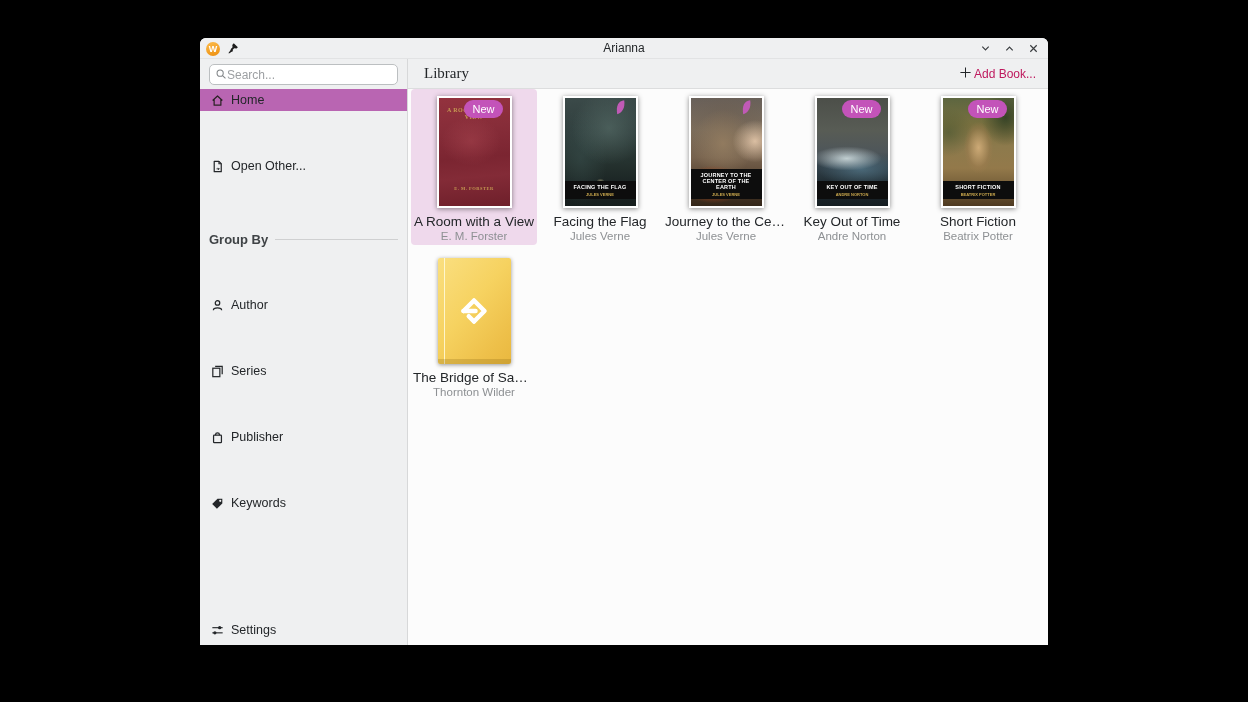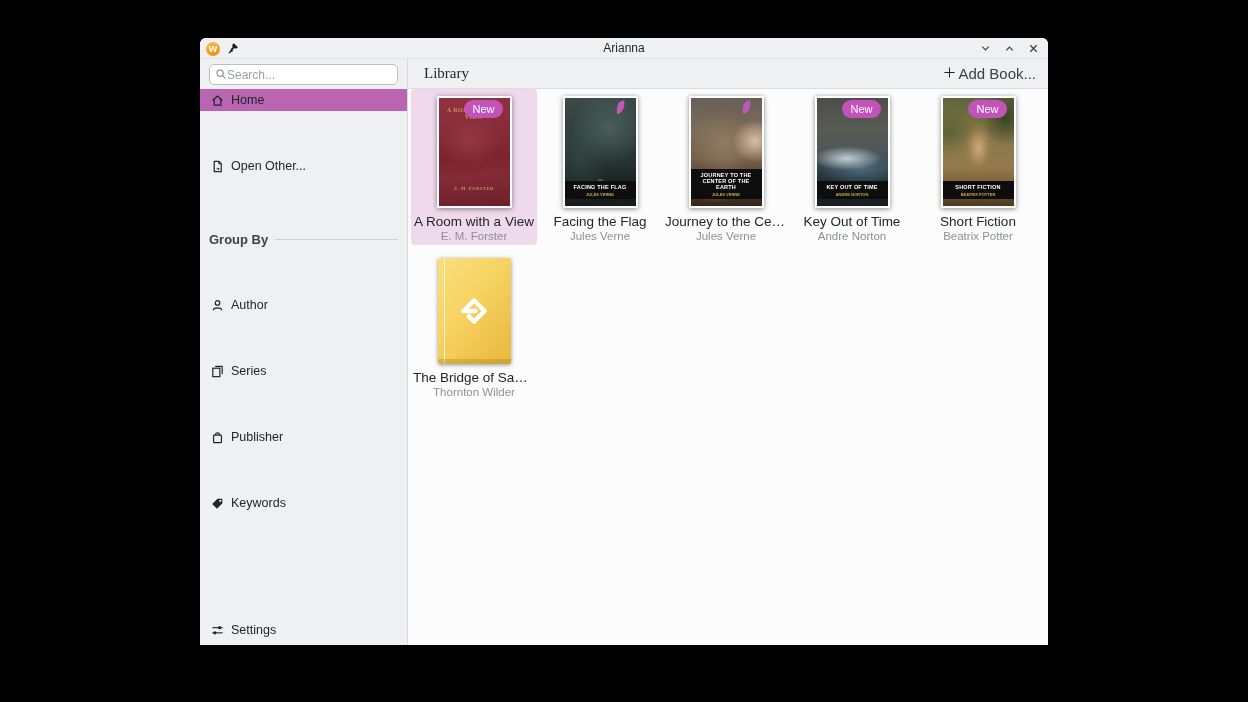--- a/index.html
+++ b/index.html
@@ -66,21 +66,21 @@
 
   
   .main { flex: 1; display: flex; flex-direction: column; min-width: 0; background: #fcfcfc; }
   .main-header {
     height: 30px; flex: 0 0 30px; background: #eff0f1; border-bottom: 1px solid #dcddde;
     display: flex; align-items: center; padding: 0 12px 0 16px;
   }
   .main-header .page-title { font-size: 15px; font-weight: 500; color: #232629; font-family: Liberation Serif, serif; }
   .add-book {
     margin-left: auto; display: flex; align-items: center; gap: 2px;
-    font-size: 15px; color: #404040; cursor: default;
+    font-size: 12px; color: #be185d; cursor: default;
   }
 
   .content { flex: 1; overflow: hidden; }
   .book-grid { display: flex; flex-wrap: wrap; padding-left: 3px; width: 640px; }
 
   .cell {
     width: 126px; height: 156px; padding-top: 7px;
     display: flex; flex-direction: column; align-items: center; cursor: default;
   }
   .cell.selected { background: #efd9ec; border-radius: 4px; }

